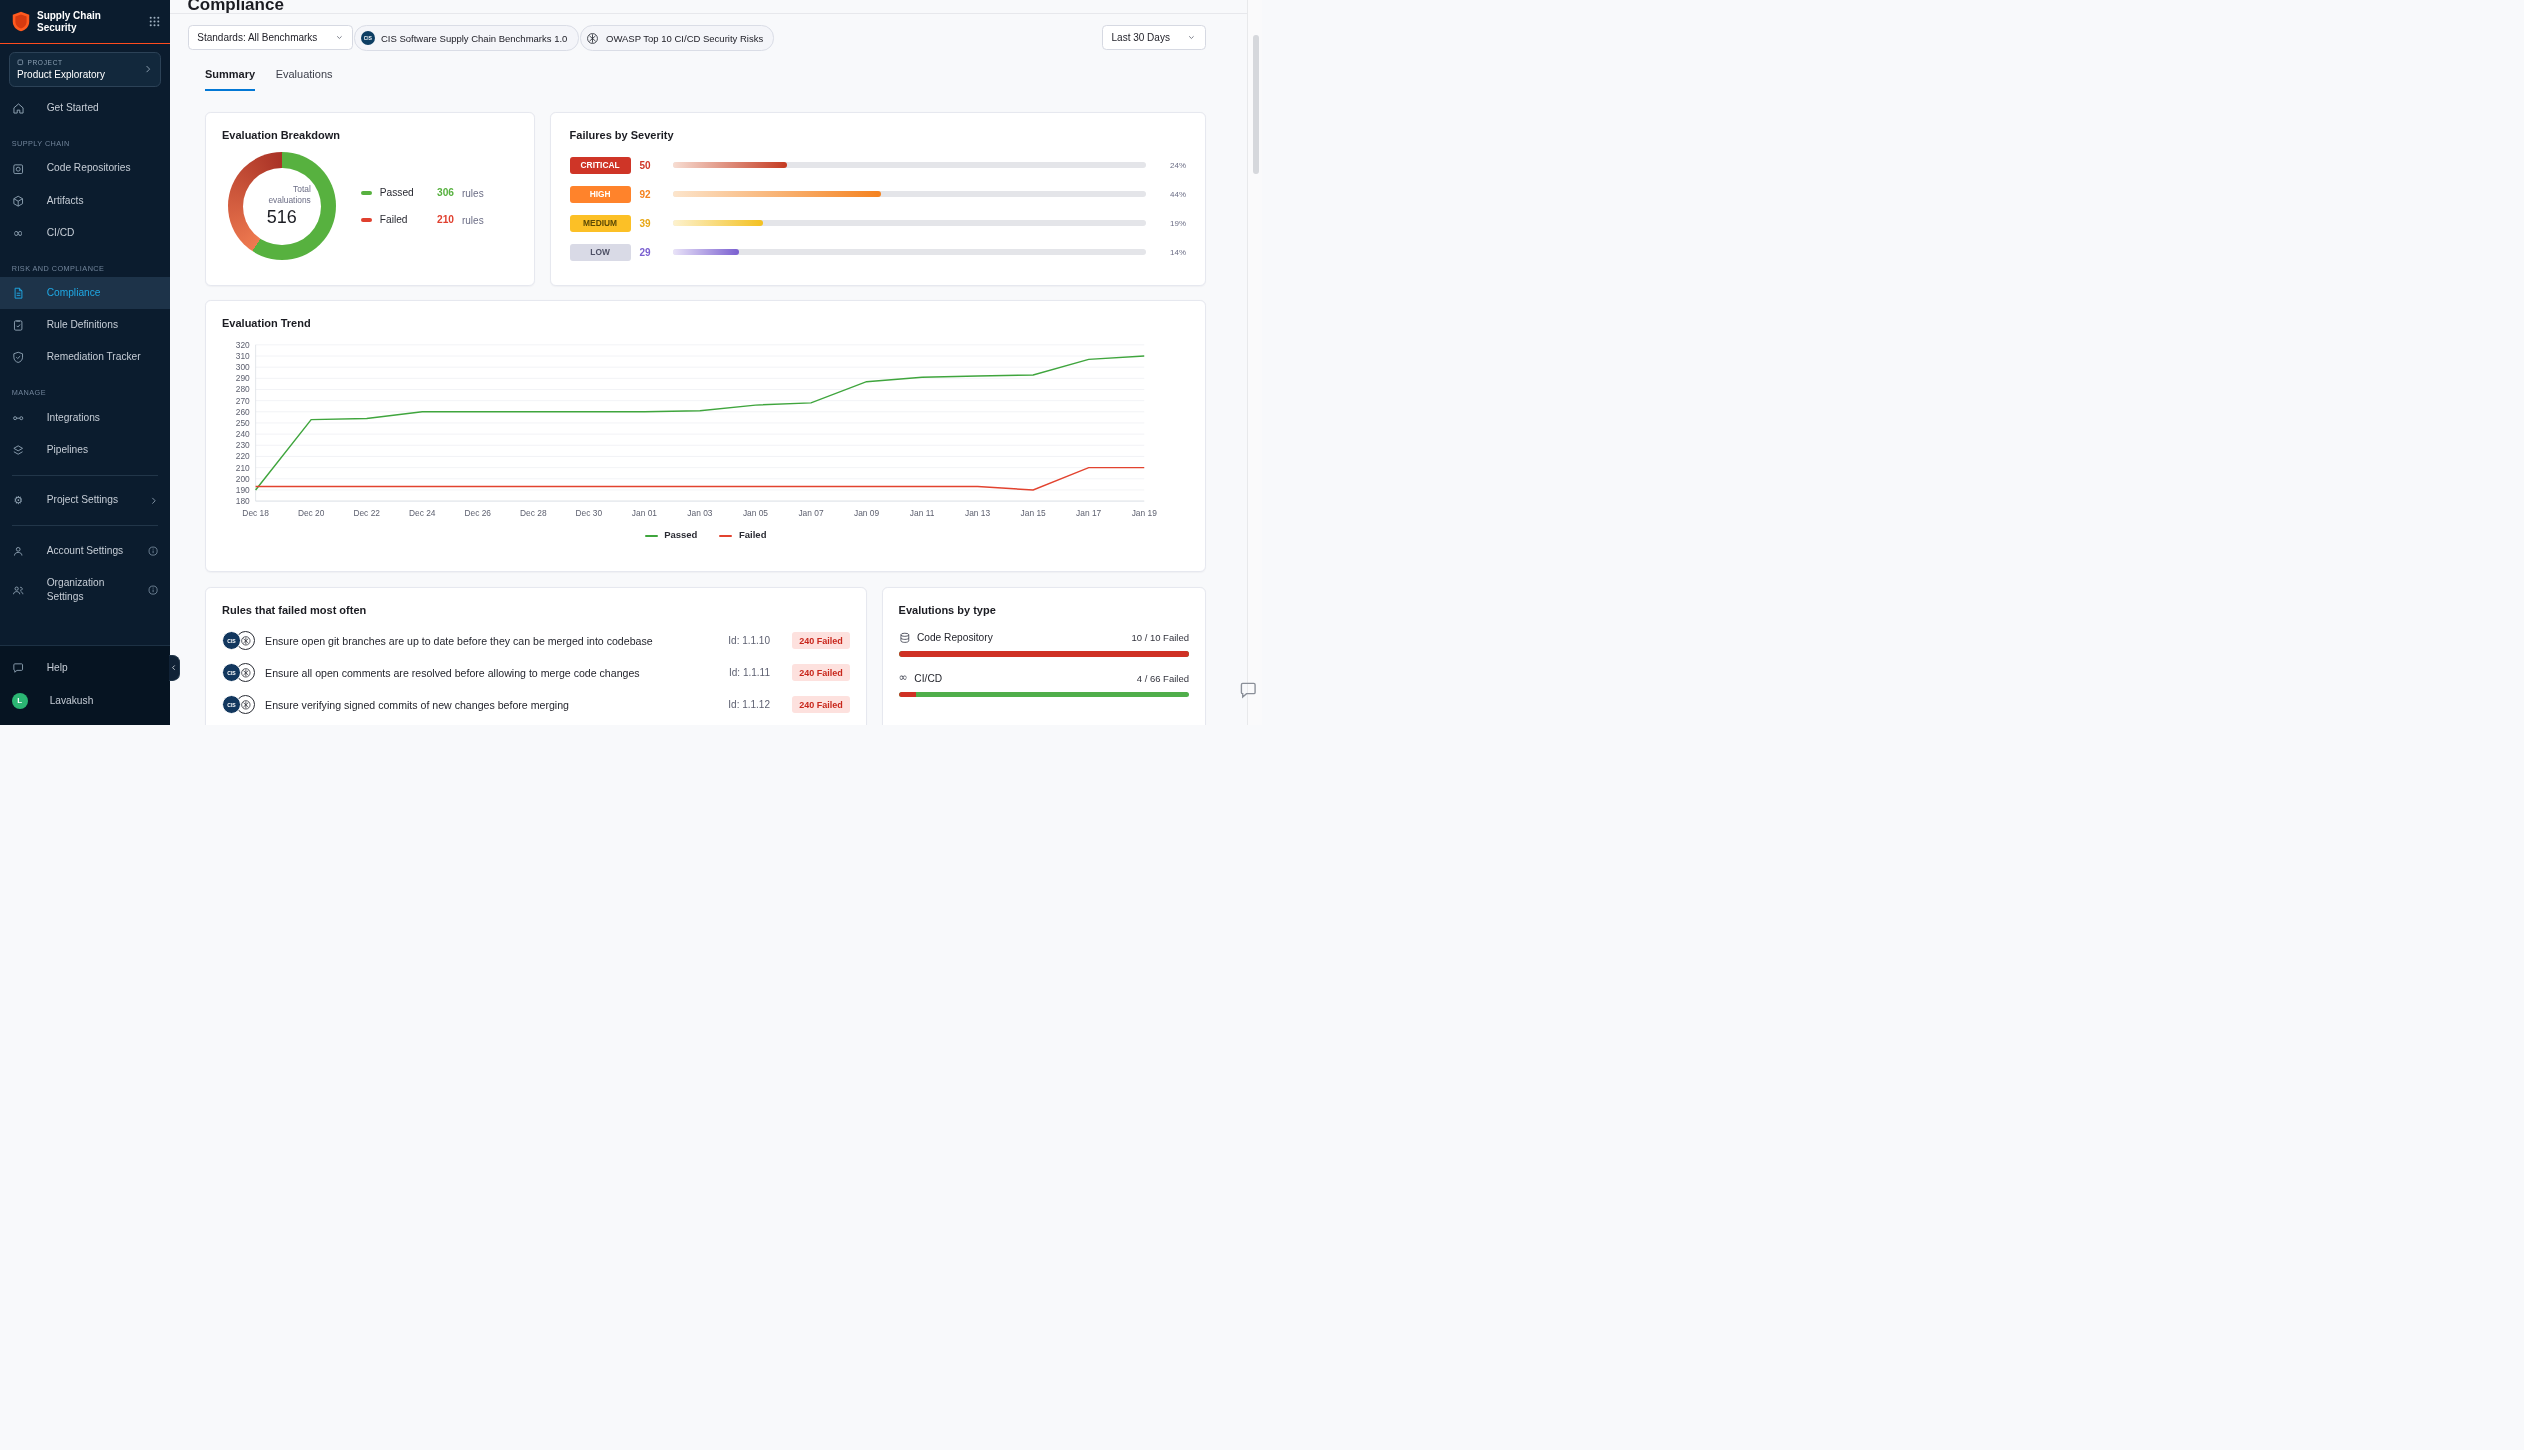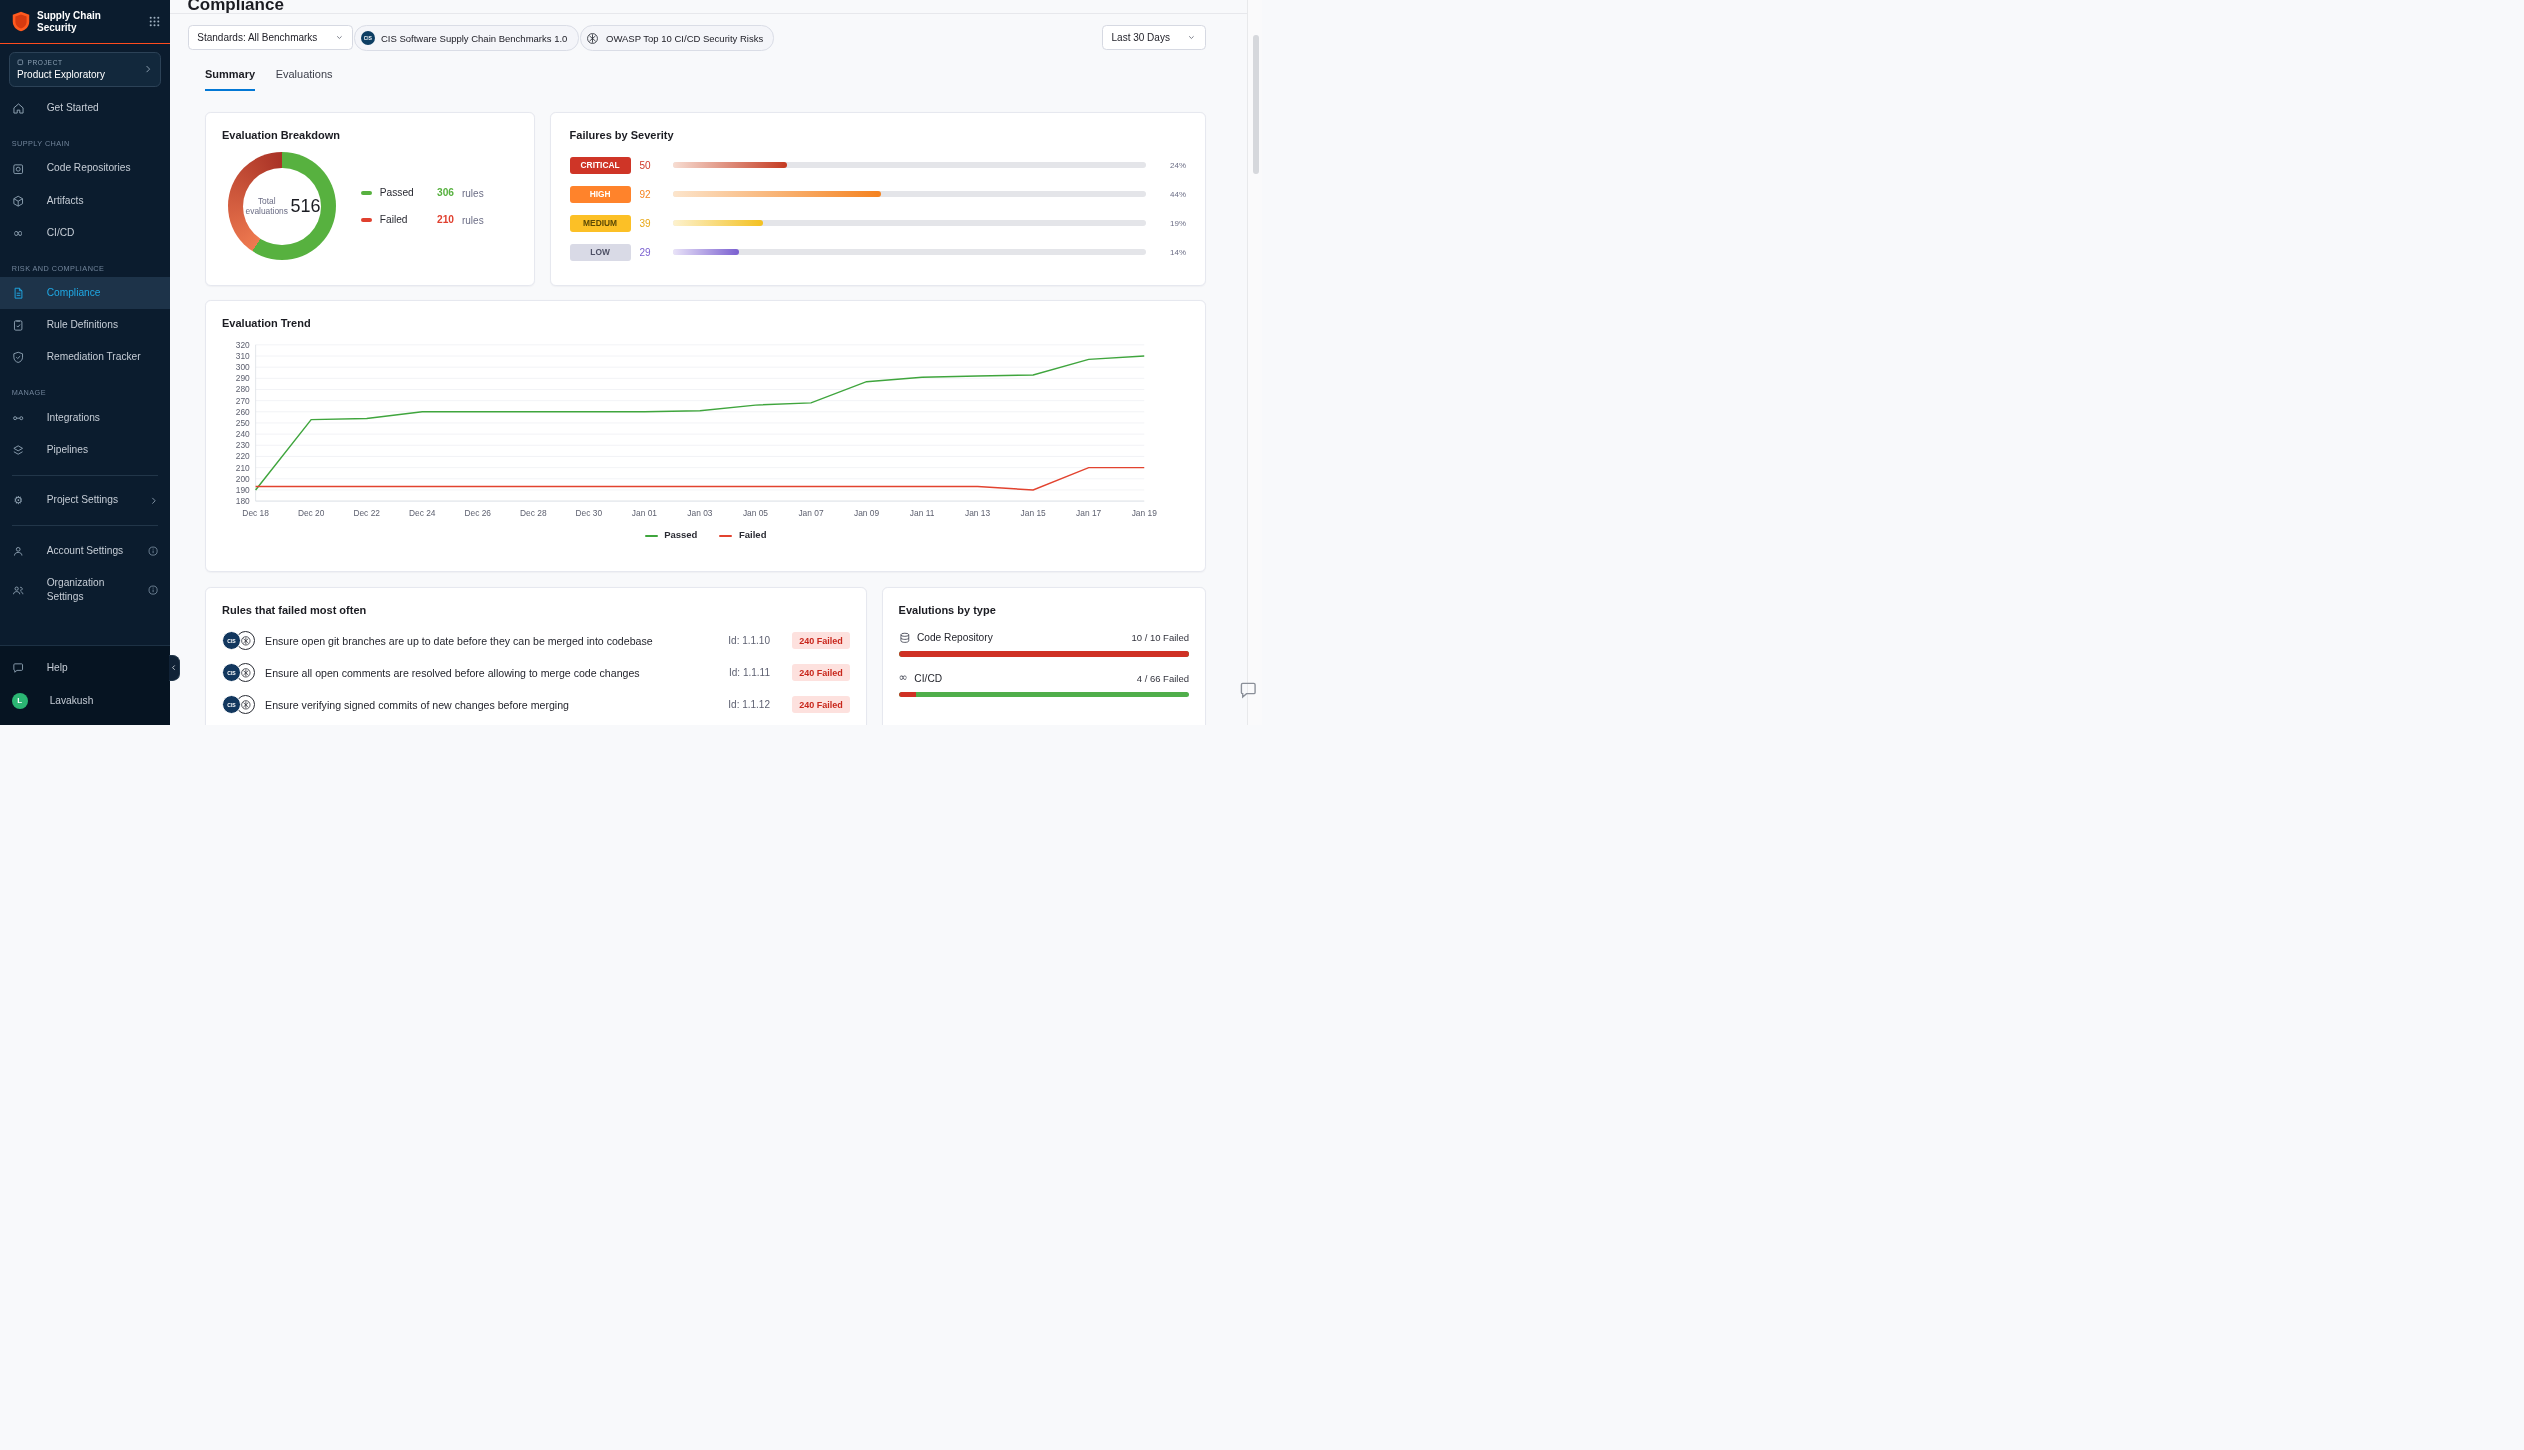--- a/index.html
+++ b/index.html
@@ -57,36 +57,36 @@
   .content{flex:1;padding:20.5px 56px 0 35px;overflow:hidden}
   .row{display:flex;gap:14.6px}
   .card{background:#fff;border:0.7px solid #e6e8ef;border-radius:5.8px;box-shadow:0 0.7px 1.5px rgba(20,20,40,.04);padding:16px}
   .card h3{font-size:11px;font-weight:bold;color:#1b1c22}
 
   
   .card-breakdown{width:330px;min-width:330px;height:174px}
   .bd-body{display:flex;align-items:center;margin-top:11.7px}
   .donut{width:108px;height:108px;border-radius:50%;position:relative;flex:none;margin-left:5.8px}
   .donut .hole{position:absolute;inset:15.3px;background:#fff;border-radius:50%;display:flex;
-    flex-direction:row;align-items:center;justify-content:center;text-align:center}
+    flex-direction:column;align-items:center;justify-content:center;text-align:right}
   .donut-label{font-size:8.4px;color:#6b6d85;width:58px;line-height:1.25}
   .donut-total{font-size:18px;font-weight:normal;color:#1b1c22;margin-top:1.5px}
   .bd-legend{margin-left:25px;display:flex;flex-direction:column;gap:14.6px}
   .leg-row{display:flex;align-items:center;font-size:10.2px}
   .dash{width:11.7px;height:3.7px;border-radius:2.2px;display:inline-block;margin-right:7.3px;flex:none}
   .leg-label{width:47px;color:#2a2b33}
   .leg-val{font-weight:bold;font-size:10.2px;margin-left:10.2px}
   .leg-unit{font-size:10px;color:#6b6d85;margin-left:8px;padding-top:1.5px}
 
   
   .card-severity{flex:1;height:174px;padding:16px 19px}
   .sev-rows{margin-top:10.2px}
   .sev-row{display:flex;align-items:center;gap:8.8px;height:29px}
   .sev-badge{width:61px;text-align:center;font-size:8.4px;font-weight:bold;border-radius:2.9px;padding:3.7px 0}
-  .sev-count{width:25px;font-size:10px;font-weight:normal}
+  .sev-count{width:25px;font-size:10px;font-weight:bold}
   .sev-track{flex:1;height:5.8px;border-radius:2.9px;background:#e4e5e9;position:relative}
   .sev-fill{height:5.8px;border-radius:2.9px}
   .sev-pct{width:31px;text-align:right;font-size:8px;color:#6b6d85}
 
   
   .card-trend{margin-top:14.6px;height:272px}
   .trend-svg{display:block;margin-top:10.2px;width:969px;height:184px}
   .legend{display:flex;justify-content:center;gap:22px;margin-top:5.8px;font-size:9.5px;font-weight:bold;color:#2a2b33;align-items:center}
   .legend .ldash{width:13px;height:2.2px;border-radius:1.5px;display:inline-block;margin-right:6.6px;vertical-align:middle}
 

